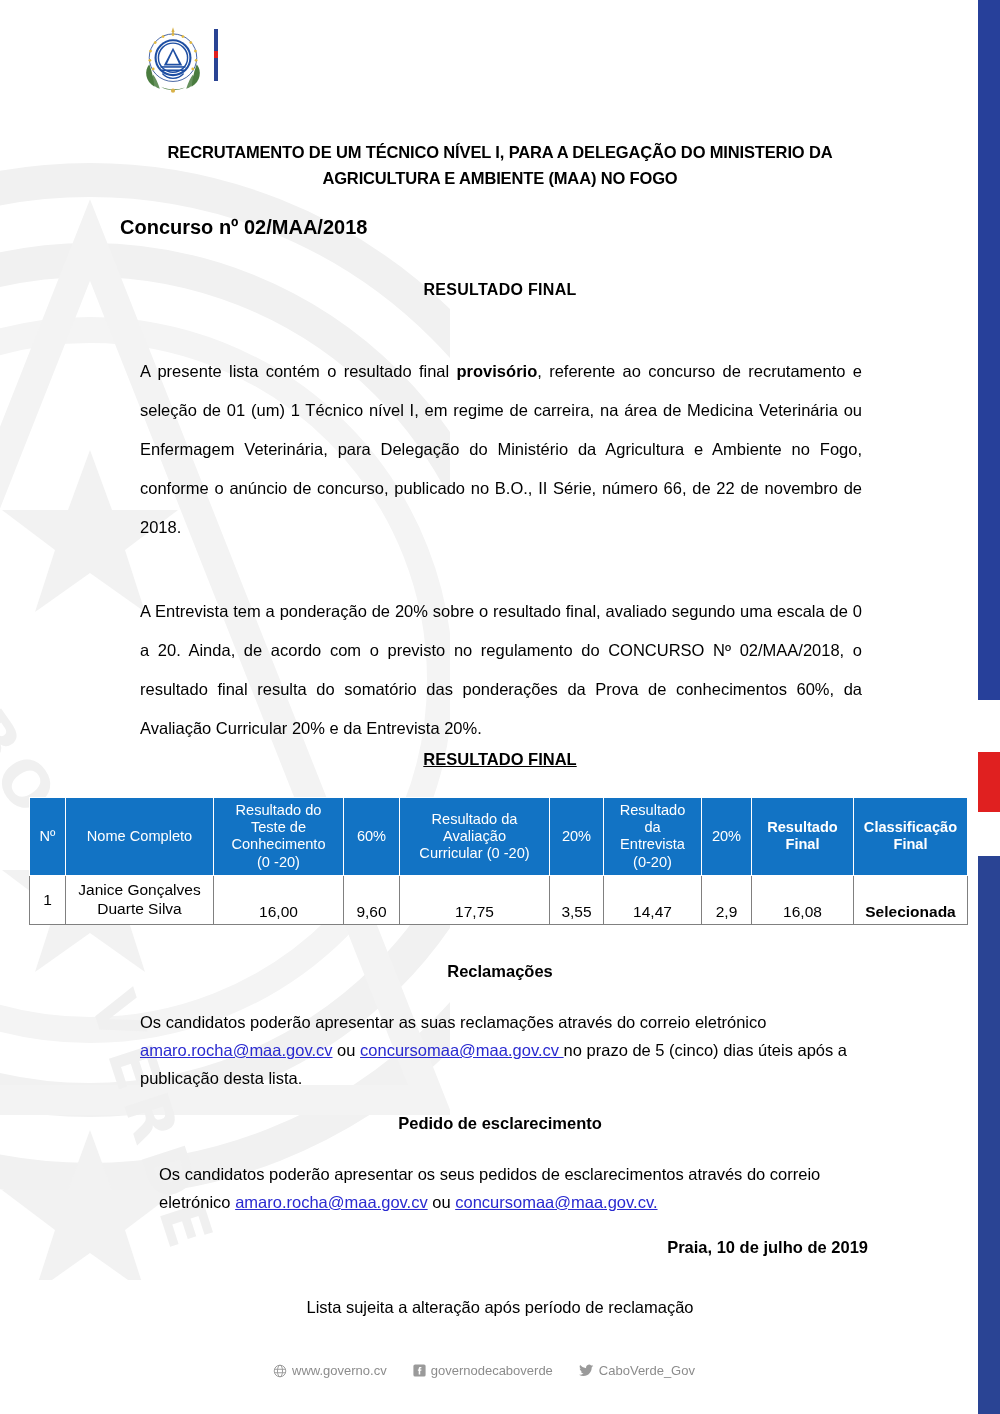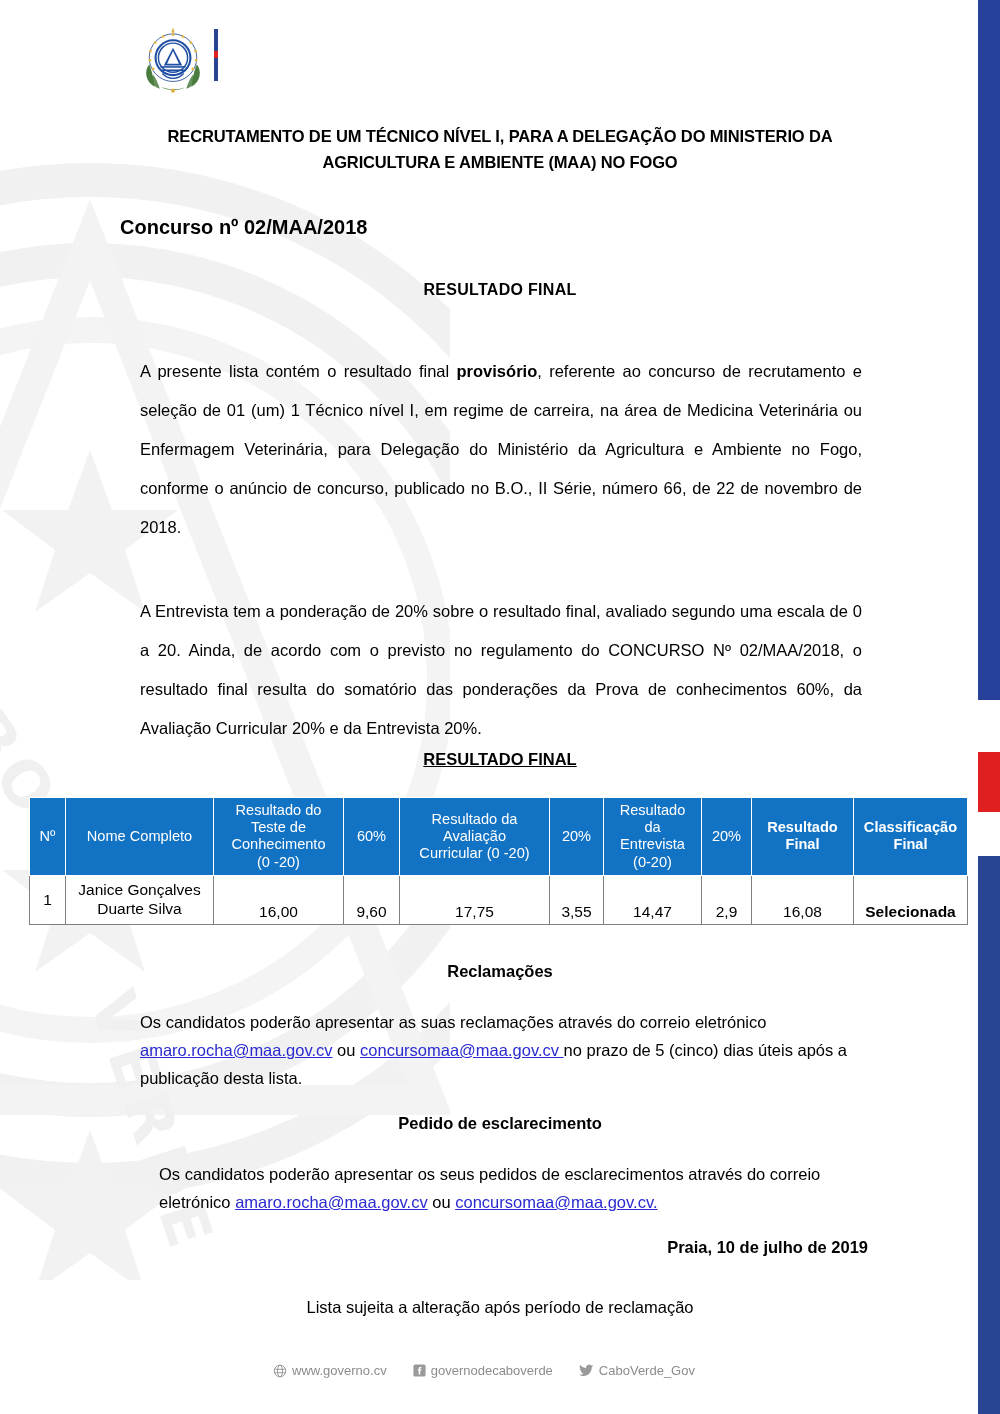--- a/index.html
+++ b/index.html
@@ -89,21 +89,21 @@
     border-top: 1px solid #9aa4b5;
     padding-top: 2px;
     margin-top: 2px;
     width: 196px;
   }
 
   
   .doc-title {
     position: absolute;
     left: 120px;
-    top: 124px;
+    top: 140px;
     width: 760px;
     text-align: center;
     font-size: 16.5px;
     font-weight: bold;
     line-height: 1.55;
     letter-spacing: -0.15px;
   }
   .concurso {
     position: absolute;
     left: 120px;

